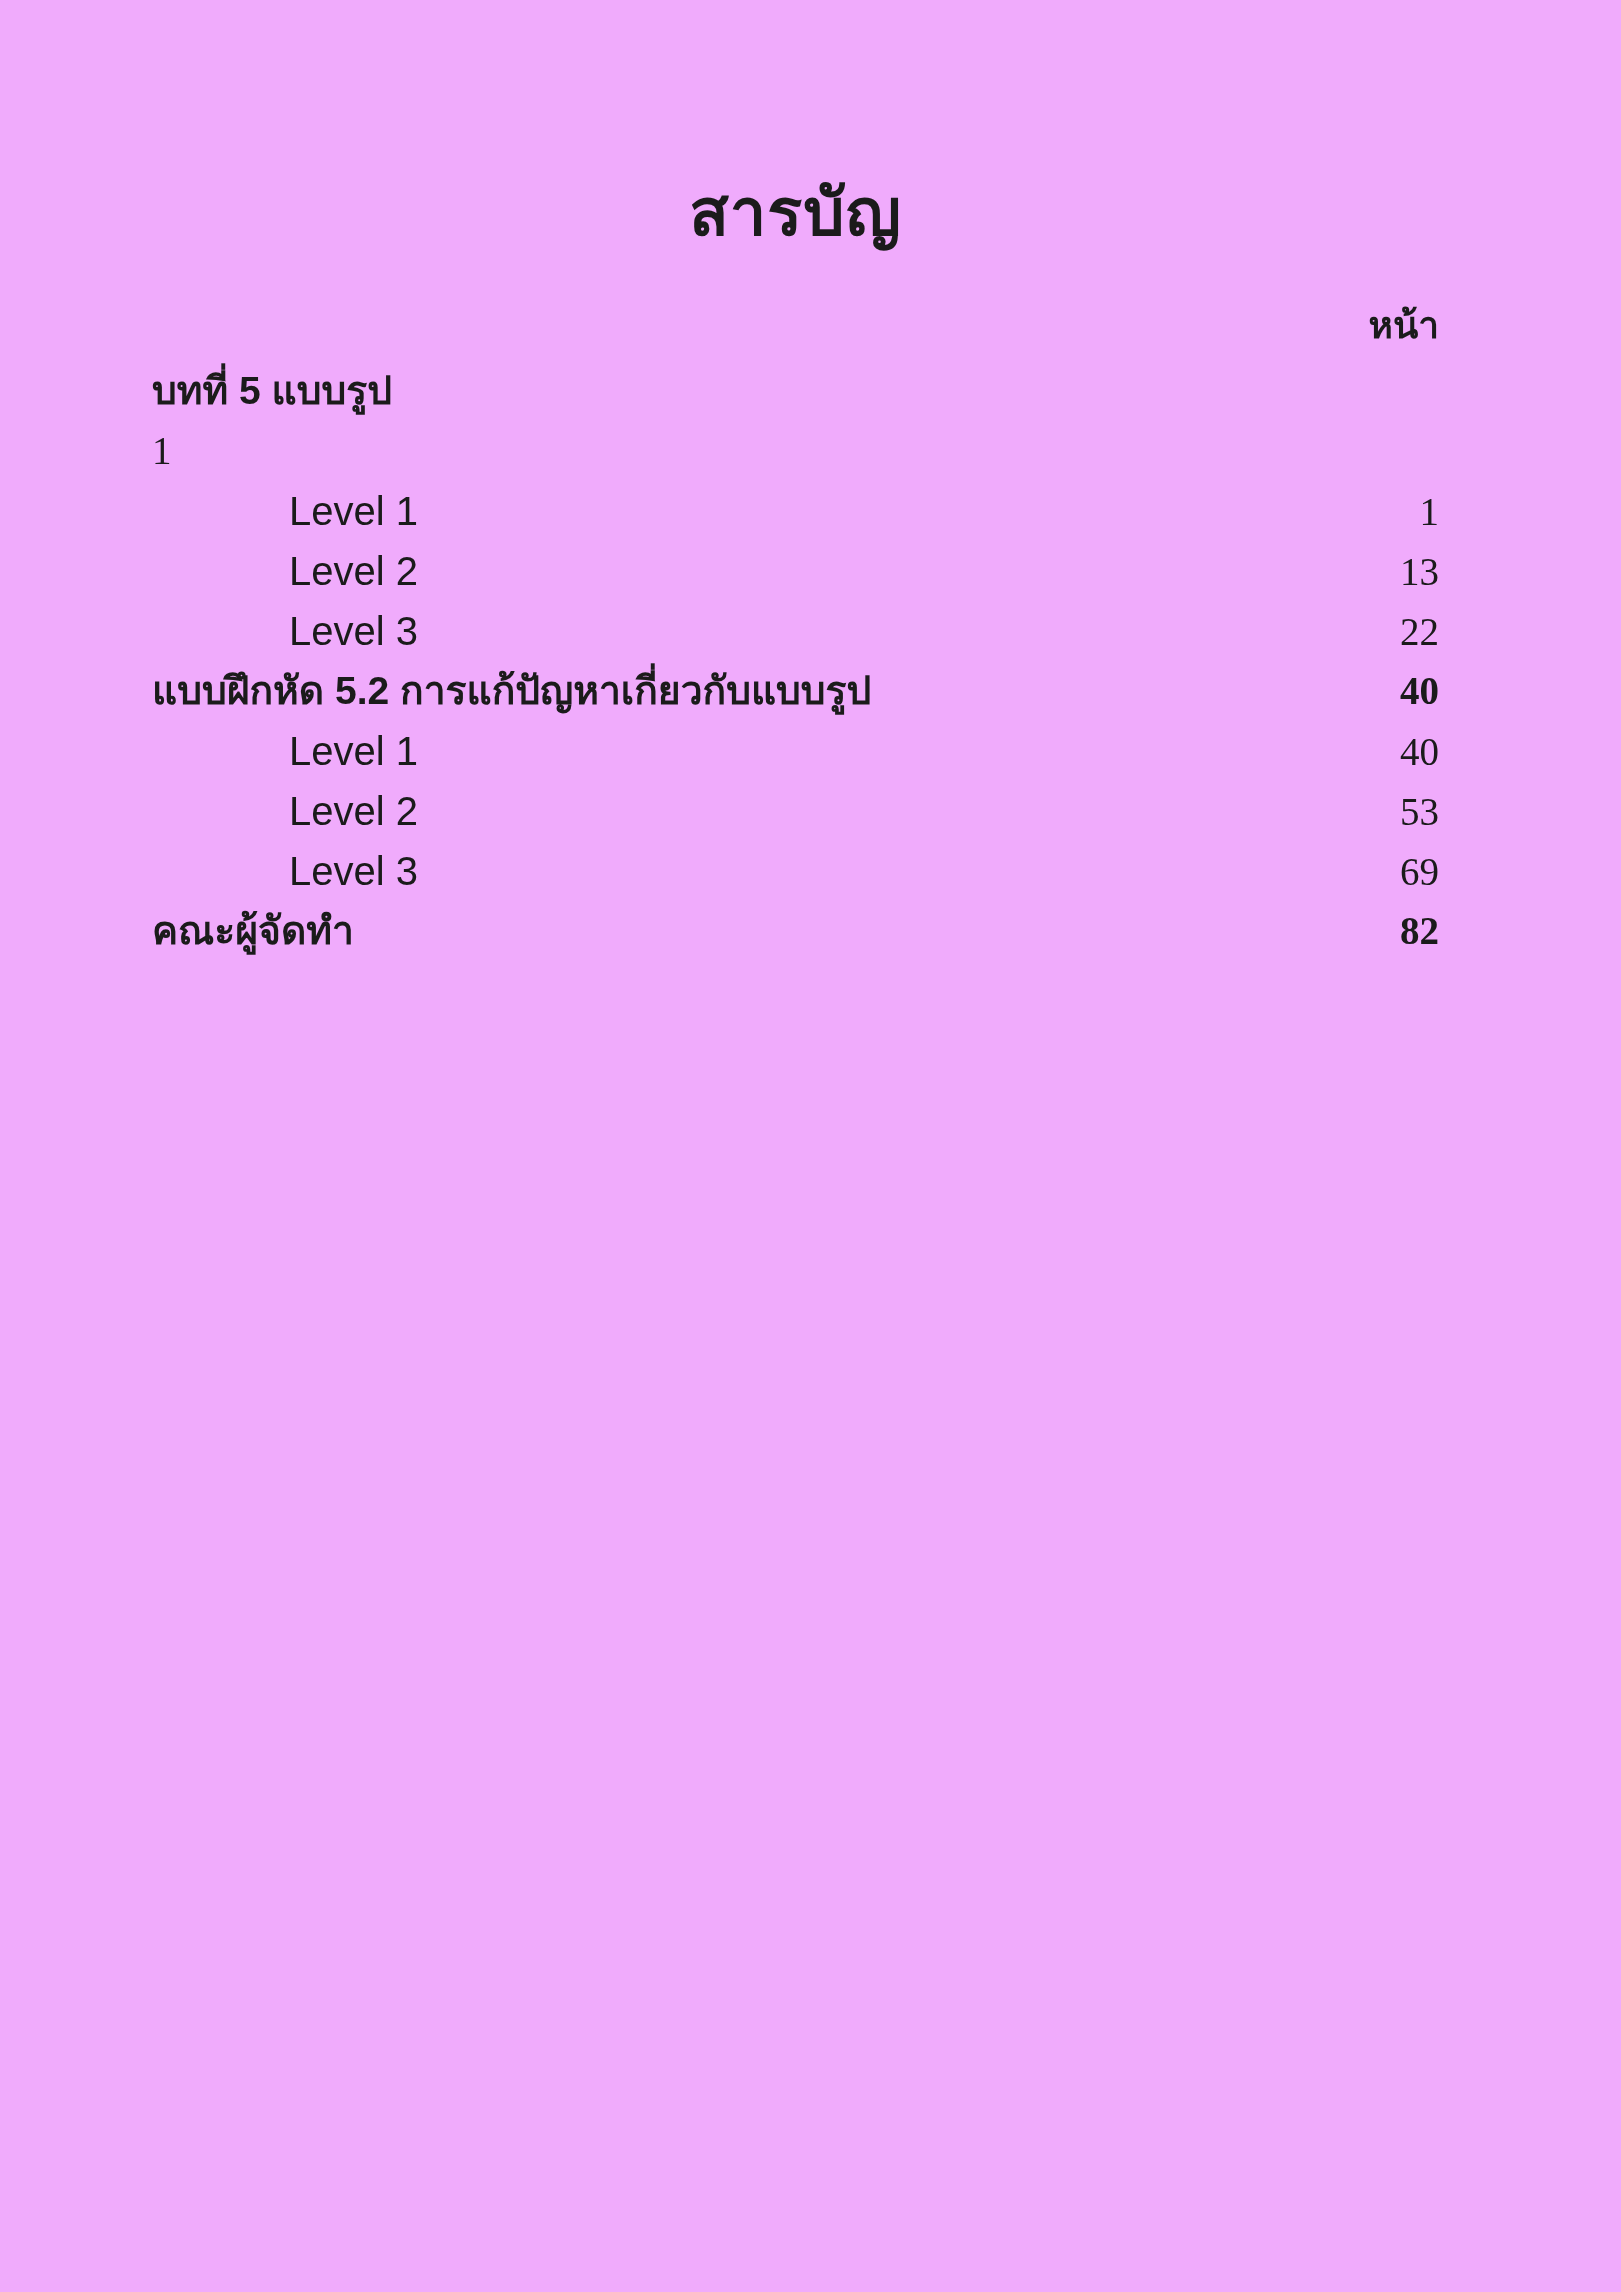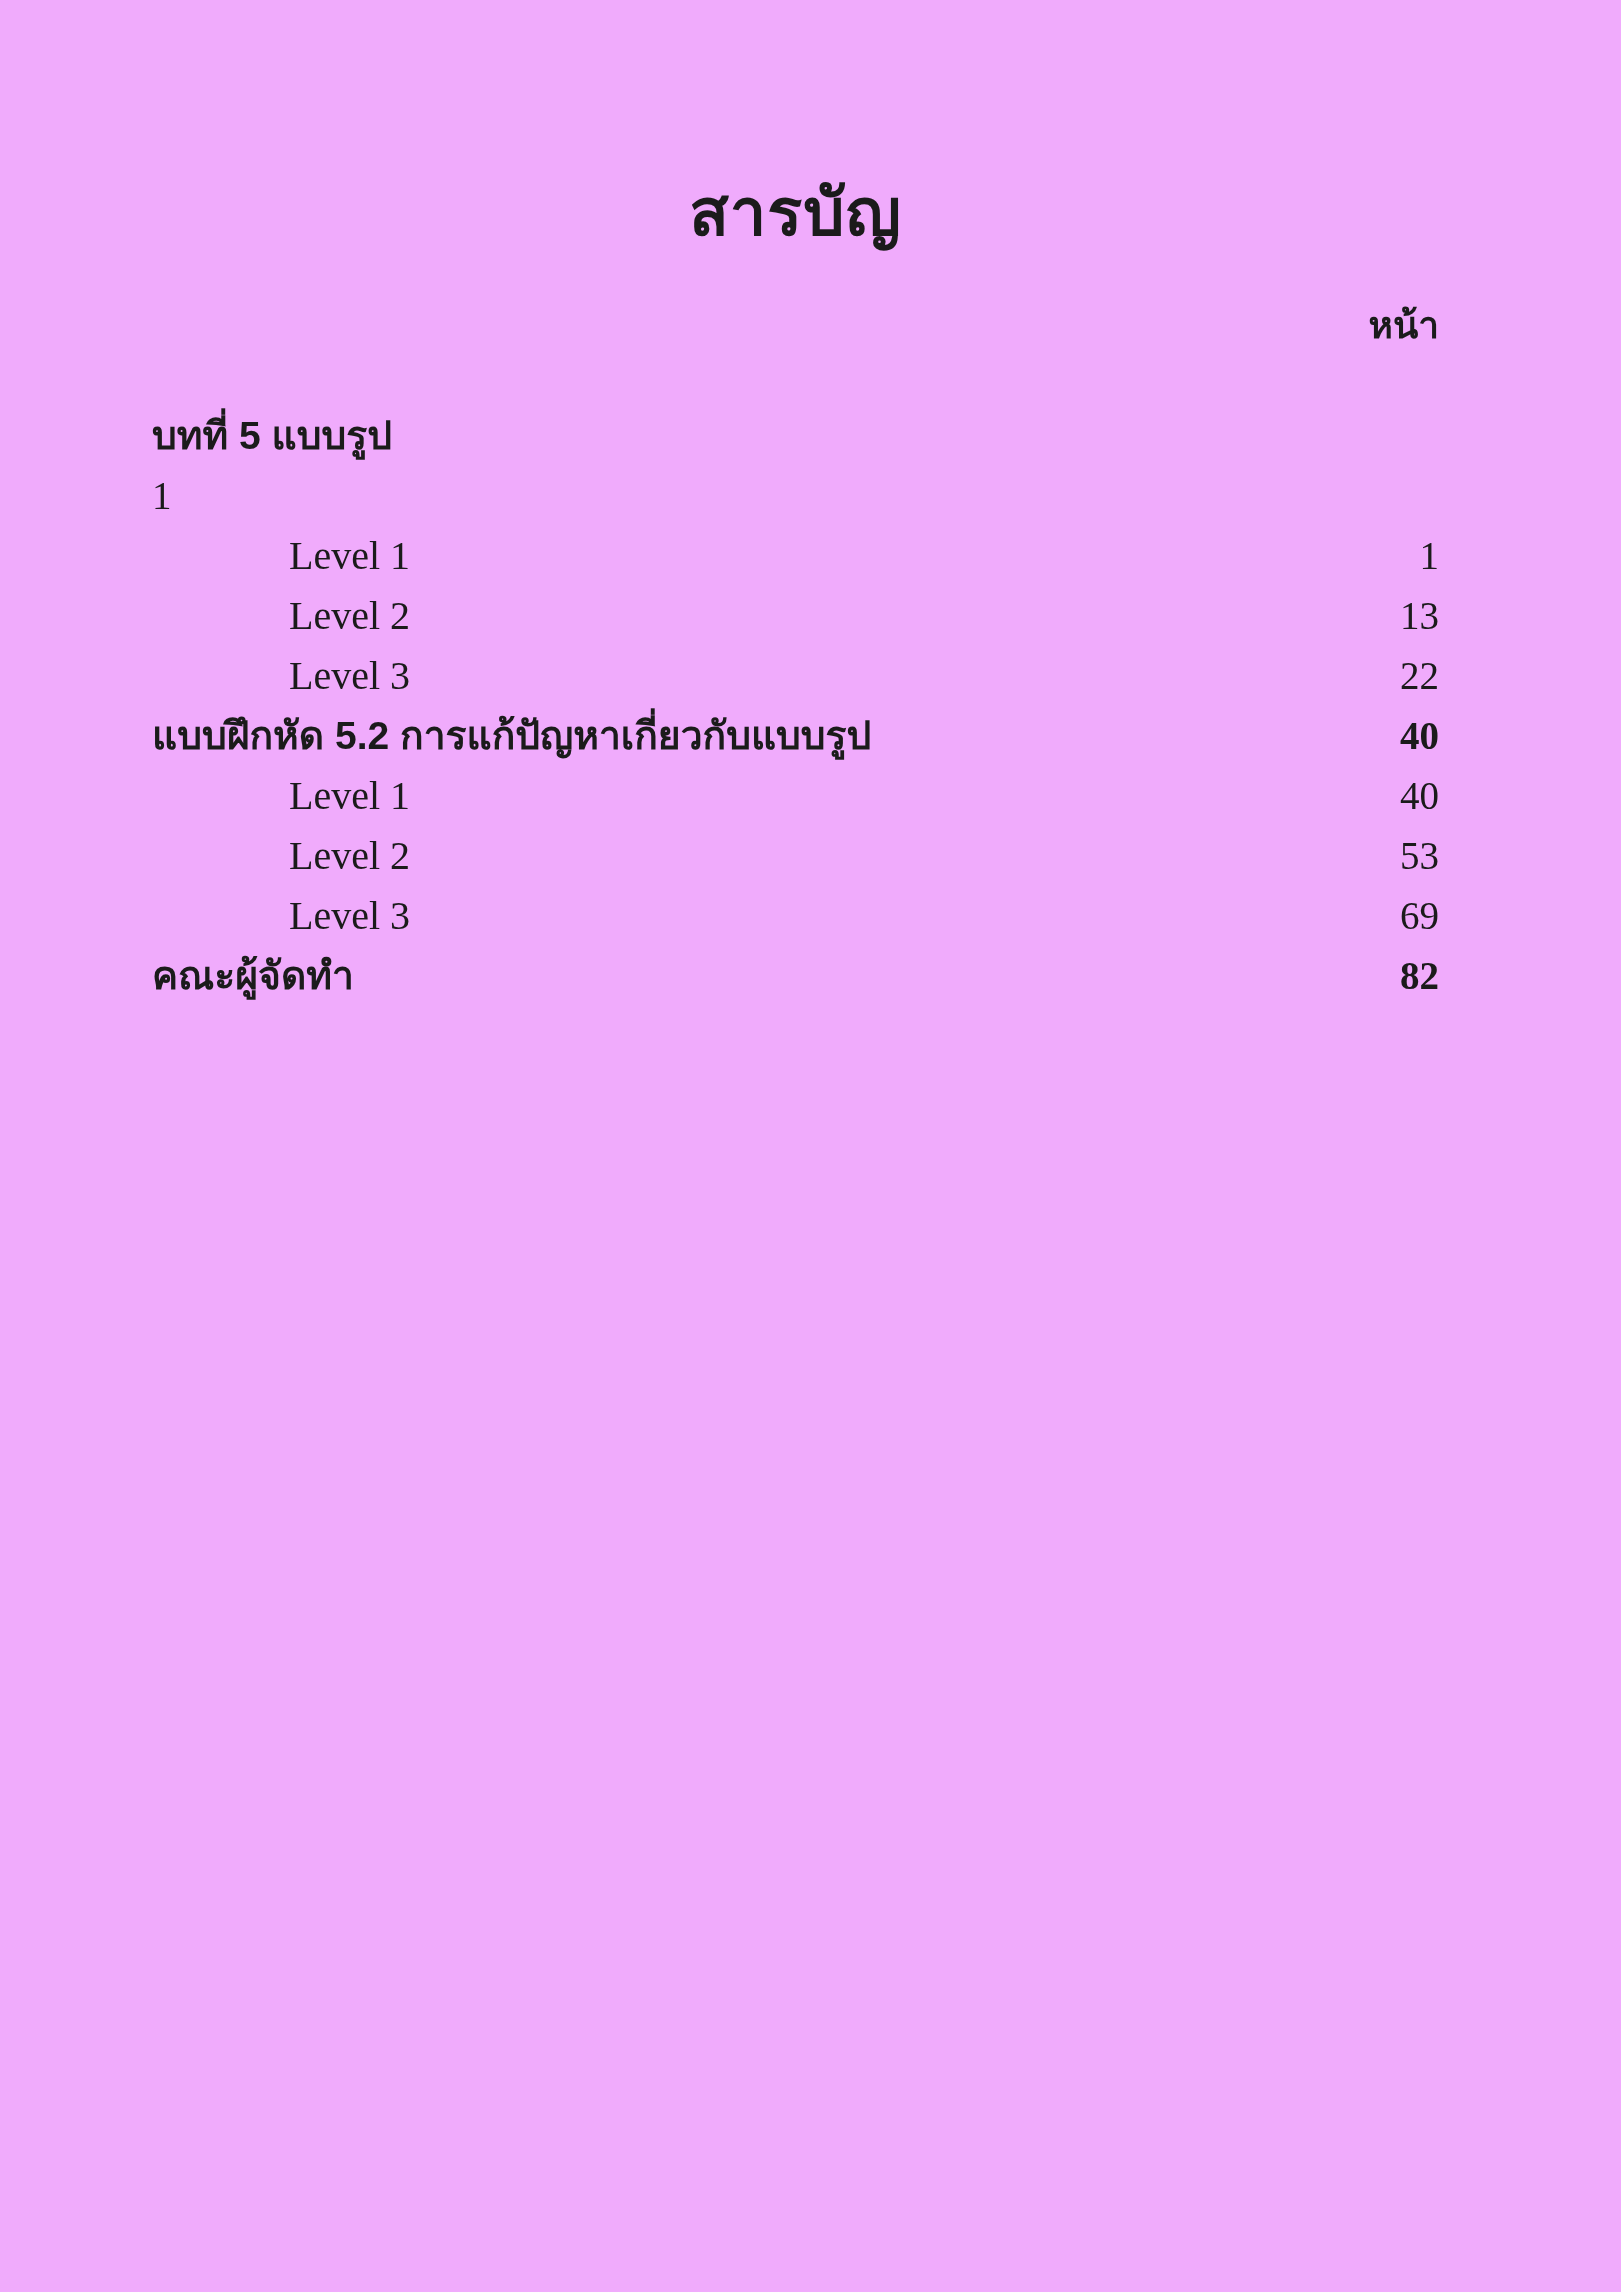--- a/index.html
+++ b/index.html
@@ -44,39 +44,38 @@
     right: 0;
     font-size: 37px;
     font-weight: 700;
     line-height: 1.6;
   }
   .entries {
     position: absolute;
     top: 361px;
     left: 0;
     width: 100%;
-    margin-top: 45px;
   }
   .row {
     display: flex;
     justify-content: space-between;
     align-items: baseline;
     height: 60px;
     line-height: 60px;
     white-space: nowrap;
   }
   .row .label {
     font-size: 39px;
   }
   .row.thai .label {
     font-family: "Liberation Sans", sans-serif;
     font-weight: 700;
   }
   .row.level .label {
-    font-family: Liberation Serif, serif;
+    font-family: Liberation Sans, sans-serif;
     font-weight: 400;
     font-size: 40px;
     padding-left: 137px;
   }
   .pagenum {
     font-family: "Liberation Serif", serif;
     font-size: 39px;
     font-weight: 400;
     text-align: right;
   }

